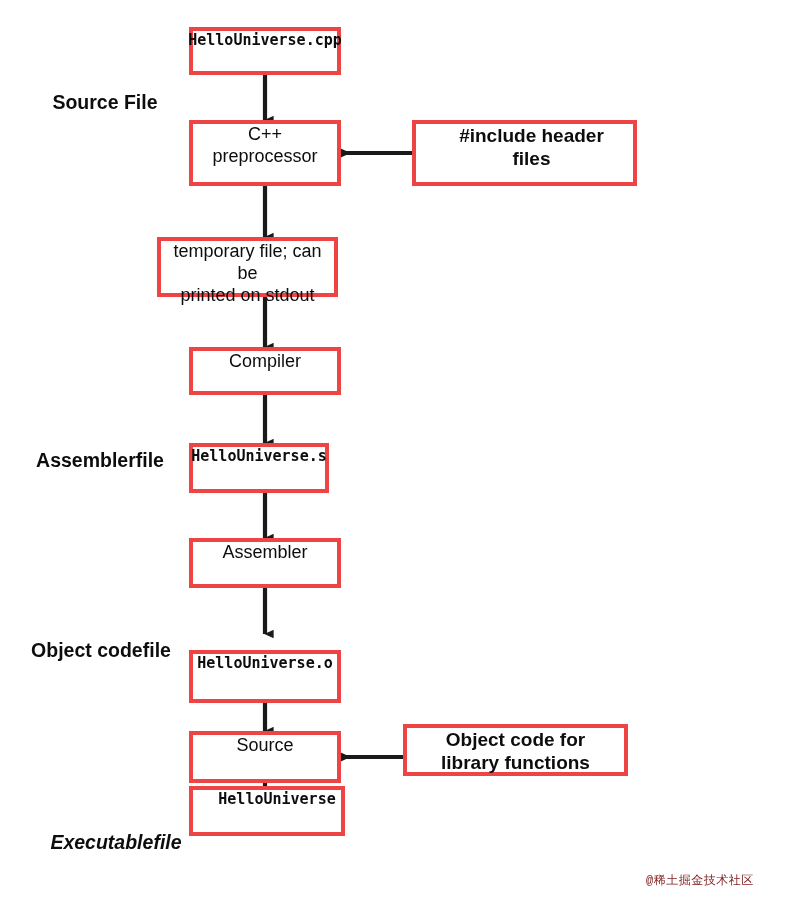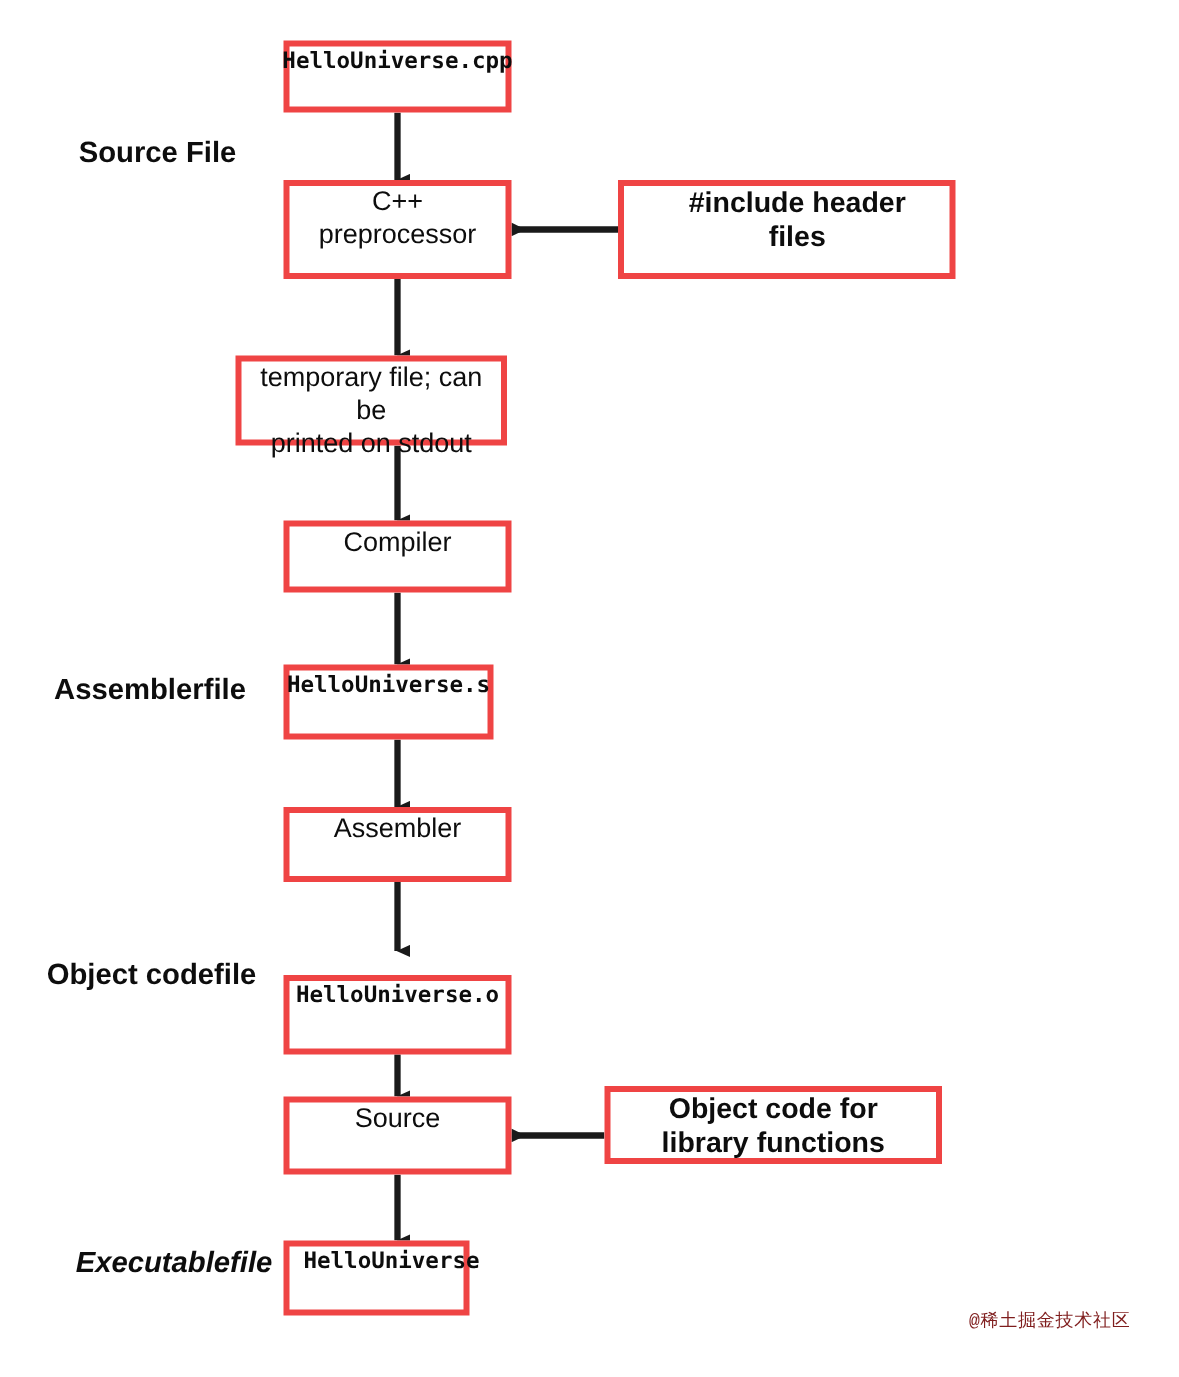--- a/index.html
+++ b/index.html
@@ -123,21 +123,21 @@
       </div>
       <div class="node node-mono" style="left: 189px; top: 634px; width: 152px; height: 53px; margin-top: 16px;">
         <div>HelloUniverse.o</div>
       </div>
       <div class="node node-plain" style="left: 189px; top: 731px; width: 152px; height: 52px;">
         <div>Source</div>
       </div>
       <div class="node node-bold" style="left: 403px; top: 724px; width: 225px; height: 52px;">
         <div>Object code for<br>library functions</div>
       </div>
-      <div class="node node-mono" style="left: 189px; top: 827px; width: 124px; height: 50px; padding-left: 20px;">
+      <div class="node node-mono" style="left: 189px; top: 786px; width: 156px; height: 50px; padding-left: 20px;">
         <div>HelloUniverse</div>
       </div>
     </div>
   <div id="label-layer">
       <div class="side-label" style="left: 30px; top: 90px; width: 150px; height: 30px;">
         <span>Source File</span>
       </div>
       <div class="side-label" style="left: 20px; top: 448px; width: 160px; height: 56px;">
         <span>Assembler</span>
         <br>

